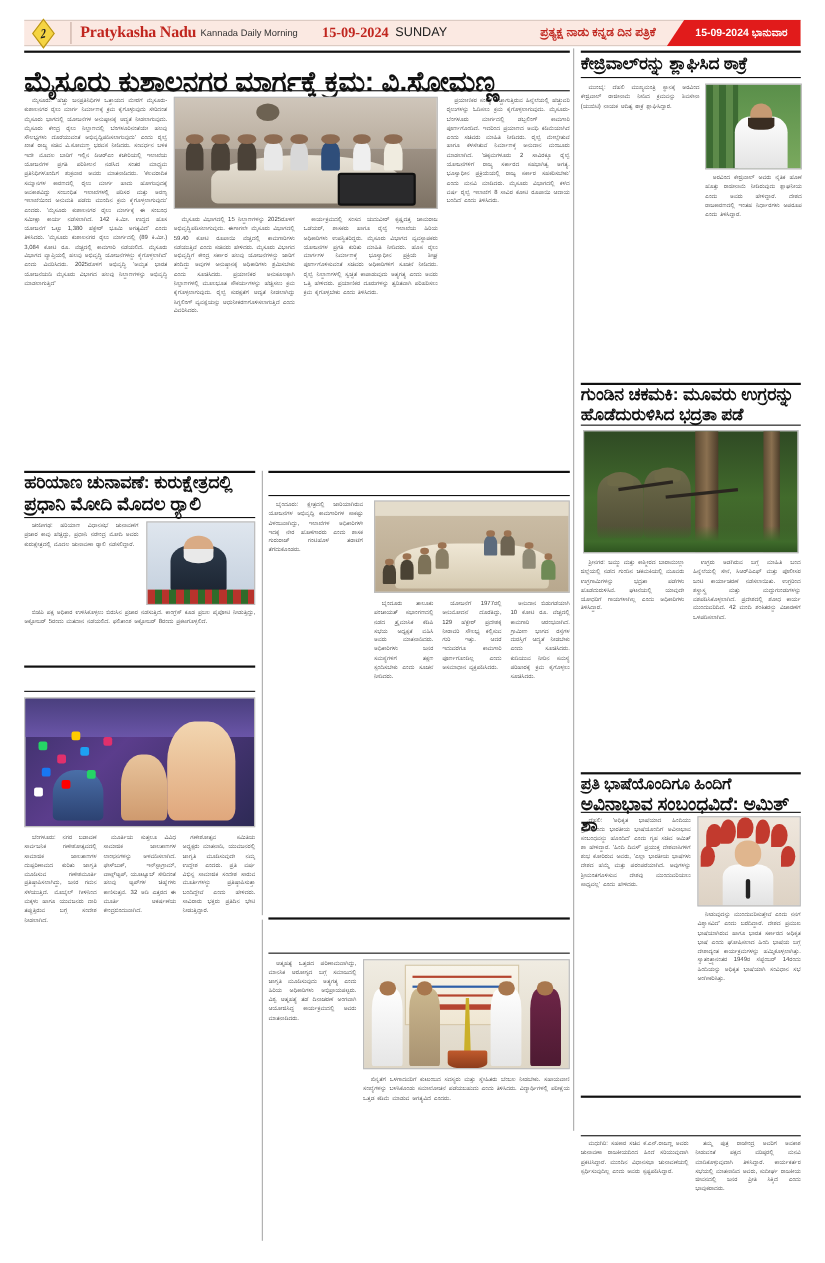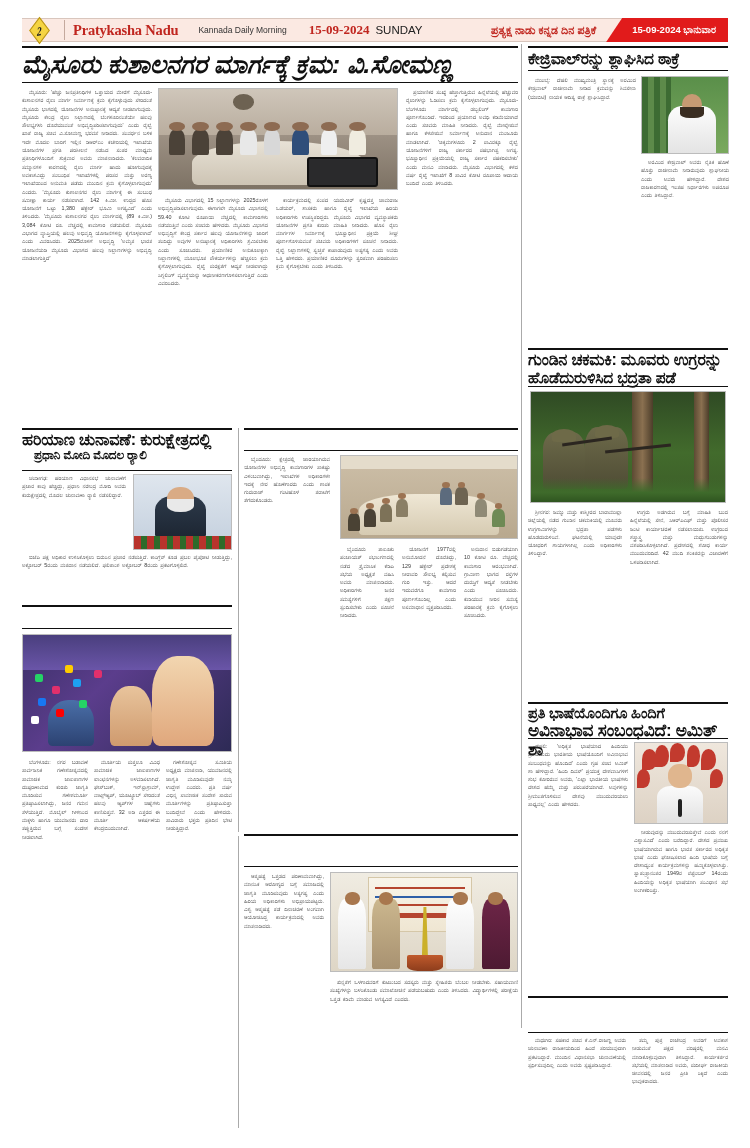--- a/index.html
+++ b/index.html
@@ -42,21 +42,21 @@
     font-size: 11px; font-weight: bold; color: #222;
     font-family: "Liberation Serif", serif;
   }
   .mast-sep { width: 1px; height: 20px; background: #c4a99d; margin: 0 8px; }
   .paper-name {
     font-size: 14.5px; font-weight: bold; color: #c0261f;
     font-family: "Liberation Serif", serif;
     letter-spacing: -0.2px;
   }
   .paper-sub {
-    font-size: 8.5px; color: #333; margin-left: 20px;
+    font-size: 8.5px; color: #333; margin-left: 4px;
     font-family: "Liberation Sans", sans-serif;
   }
   .mast-date {
     font-size: 13px; font-weight: bold; color: #c0261f;
     margin-left: 22px;
     font-family: "Liberation Serif", serif;
   }
   .mast-day {
     font-size: 11.5px; color: #222; margin-left: 6px;
     font-family: "Liberation Sans", sans-serif;
@@ -217,21 +217,21 @@
     <div class="paper-sub">Kannada Daily Morning</div>
     <div class="mast-date">15-09-2024</div>
     <div class="mast-day">SUNDAY</div>
     <div class="mast-kn">ಪ್ರತ್ಯಕ್ಷ ನಾಡು ಕನ್ನಡ ದಿನ ಪತ್ರಿಕೆ</div>
     <div class="mast-red-tab">15-09-2024 ಭಾನುವಾರ</div>
   </div>
 
   <div class="vrule" style="left:521px; top:44px; height:984px;"></div>
 
   <div class="rule rule-thick" style="position:absolute; left:22px; top:46px; width:496px;"></div>
-  <div class="col" style="left:22px; top:50px; width:496px;font-style:italic;">
+  <div class="col" style="left:22px; top:61px; width:496px;">
     <div class="hl hl-main">ಮೈಸೂರು ಕುಶಾಲನಗರ ಮಾರ್ಗಕ್ಕೆ ಕ್ರಮ: ವಿ.ಸೋಮಣ್ಣ</div>
   </div>
   <div class="rule rule-thin" style="position:absolute; left:22px; top:82px; width:496px;"></div>
 
   <div class="photo ph-meeting" style="left:158px; top:88px; width:240px; height:102px;">
     <div class="wall"></div>
       <div class="floor"></div>
     <div class="emb"></div>
     <div class="table"></div>
     <div class="person" style="left:4%;">
@@ -320,21 +320,21 @@
   <div class="col bodytext" style="left:528px; top:508px; width:94px; height:192px;">
     <p>ಶ್ರೀನಗರ: ಜಮ್ಮು ಮತ್ತು ಕಾಶ್ಮೀರದ ಬಾರಾಮುಲ್ಲಾ ಜಿಲ್ಲೆಯಲ್ಲಿ ನಡೆದ ಗುಂಡಿನ ಚಕಮಕಿಯಲ್ಲಿ ಮೂವರು ಉಗ್ರಗಾಮಿಗಳನ್ನು ಭದ್ರತಾ ಪಡೆಗಳು ಹೊಡೆದುರುಳಿಸಿವೆ. ಘಟನೆಯಲ್ಲಿ ಯಾವುದೇ ಯೋಧರಿಗೆ ಗಾಯಗಳಾಗಿಲ್ಲ ಎಂದು ಅಧಿಕಾರಿಗಳು ತಿಳಿಸಿದ್ದಾರೆ.</p>
   </div>
   <div class="col bodytext" style="left:630px; top:508px; width:98px; height:192px;">
     <p>ಉಗ್ರರು ಅಡಗಿರುವ ಬಗ್ಗೆ ಮಾಹಿತಿ ಬಂದ ಹಿನ್ನೆಲೆಯಲ್ಲಿ ಸೇನೆ, ಸಿಆರ್‌ಪಿಎಫ್ ಮತ್ತು ಪೊಲೀಸರ ಜಂಟಿ ಕಾರ್ಯಾಚರಣೆ ನಡೆಸಲಾಯಿತು. ಉಗ್ರರಿಂದ ಶಸ್ತ್ರಾಸ್ತ್ರ ಮತ್ತು ಮದ್ದುಗುಂಡುಗಳನ್ನು ವಶಪಡಿಸಿಕೊಳ್ಳಲಾಗಿದೆ. ಪ್ರದೇಶದಲ್ಲಿ ಶೋಧ ಕಾರ್ಯ ಮುಂದುವರಿದಿದೆ. 42 ಮಂದಿ ಶಂಕಿತರನ್ನು ವಿಚಾರಣೆಗೆ ಒಳಪಡಿಸಲಾಗಿದೆ.</p>
   </div>
 
   <div class="rule rule-thick" style="position:absolute; left:22px; top:428px; width:210px;"></div>
   <div class="col" style="left:22px; top:431px; width:214px;">
     <div class="hl hl-sm">ಹರಿಯಾಣ ಚುನಾವಣೆ: ಕುರುಕ್ಷೇತ್ರದಲ್ಲಿ</div>
-    <div class="hl hl-sec" style="font-size:12px;margin-left:12px;">ಪ್ರಧಾನಿ ಮೋದಿ ಮೊದಲ ರ್‍ಯಾಲಿ</div>
+    <div class="hl hl-sec" style="font-size:17px;">ಪ್ರಧಾನಿ ಮೋದಿ ಮೊದಲ ರ್‍ಯಾಲಿ</div>
   </div>
   <div class="rule rule-thin" style="position:absolute; left:22px; top:470px; width:210px;"></div>
 
   <div class="photo ph-modi" style="left:133px; top:474px; width:99px; height:76px;">
     <div class="bgm"></div>
     <div class="body"></div>
     <div class="hd"></div>
     <div class="beard"></div>
     <div class="flowers"></div>
   </div>

